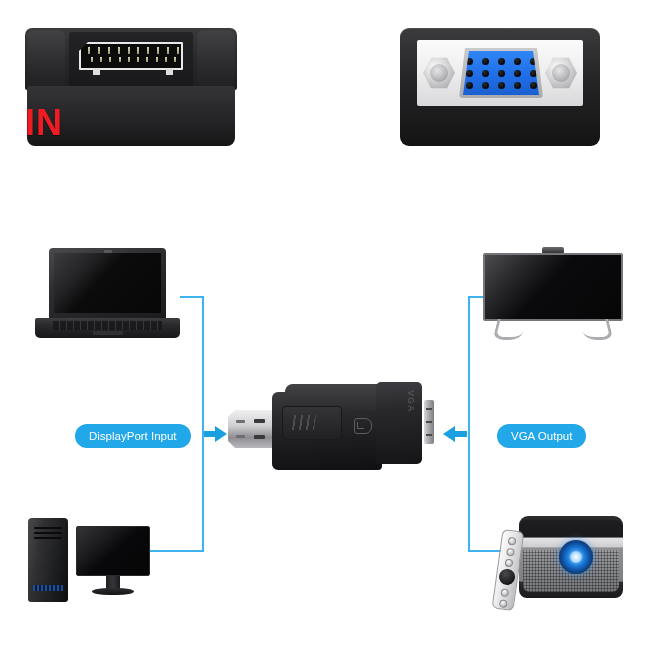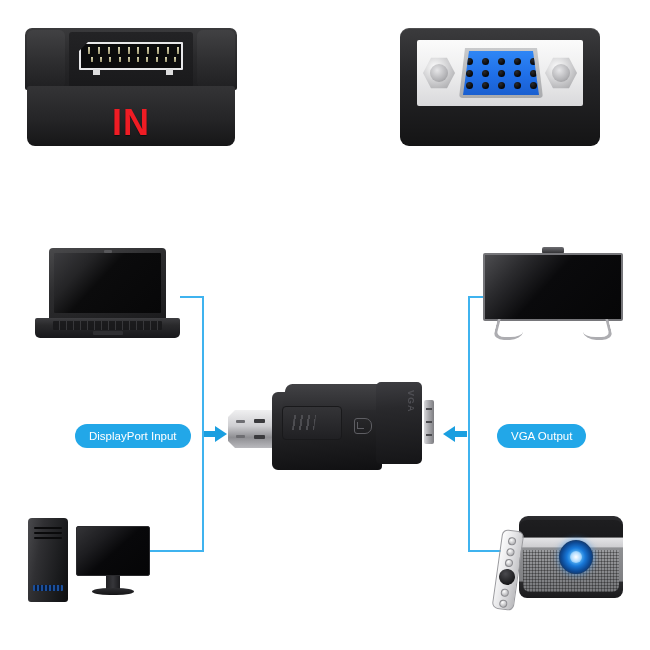--- a/index.html
+++ b/index.html
@@ -69,21 +69,21 @@
   .dp-tab {
     position: absolute; bottom: -5px; width: 7px; height: 6px; background: #dededf;
   }
   .dp-tab.l { left: 14px; }
   .dp-tab.r { right: 10px; }
   .dp-seam {
     position: absolute; left: 48px; top: 60px; width: 116px; height: 4px;
     background: #141415; border-radius: 2px;
   }
   .port-label {
-    position: absolute; width: 100%; text-align: center;
+    position: absolute; width: 100%; 
     font-weight: bold; color: #ef1c24; letter-spacing: 1px;
     text-shadow: 0 1px 1px rgba(0,0,0,.5);
   }
   #in-module .port-label { top: 74px; font-size: 36px; }
 
   
   #out-module { left: 400px; top: 28px; width: 200px; height: 118px; }
   .vga-shell {
     position: absolute; inset: 0;
     background: linear-gradient(180deg,#3b3b3d 0%,#262628 40%,#141415 100%);

